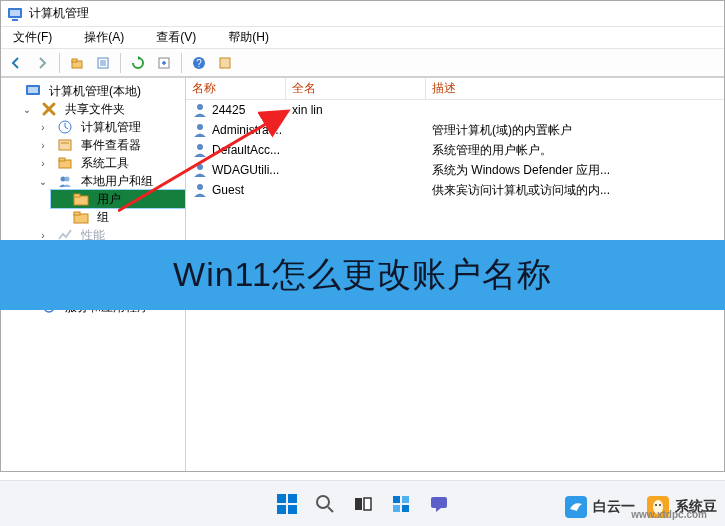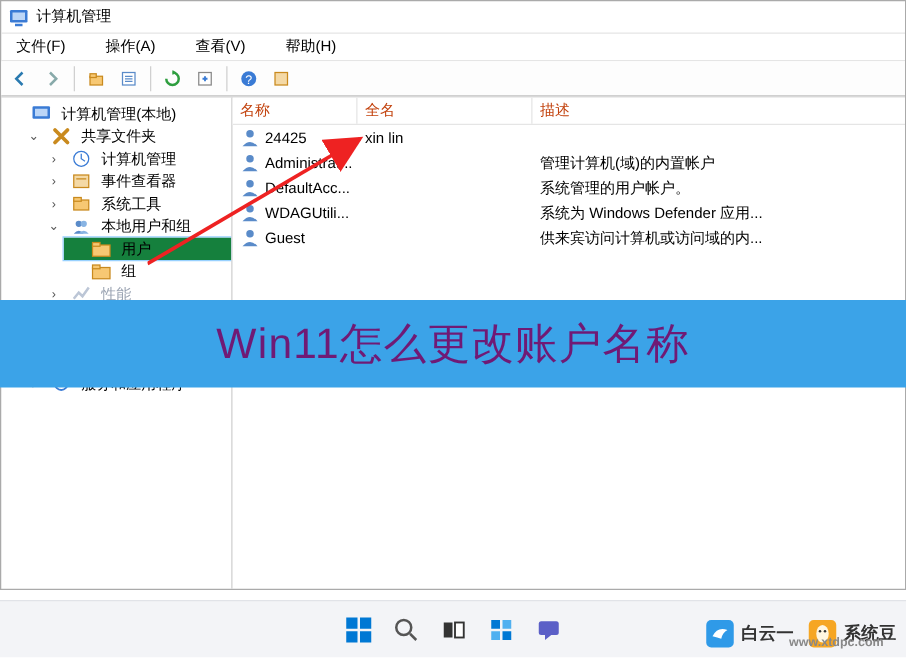--- a/index.html
+++ b/index.html
@@ -155,21 +155,21 @@
     width:16px; height:16px;
     display:inline-flex; align-items:center; justify-content:center;
   }
   
   .banner {
     position:absolute;
     left:0; right:0;
     top:240px;
     height:70px;
     background:#3ba3e8;
-    color:#701a75;
+    color:#0f172a;
     display:flex;
     align-items:center;
     justify-content:center;
     font-size:34px;
     font-weight:400;
     letter-spacing:1px;
     z-index:5;
   }
   
   .arrow {

